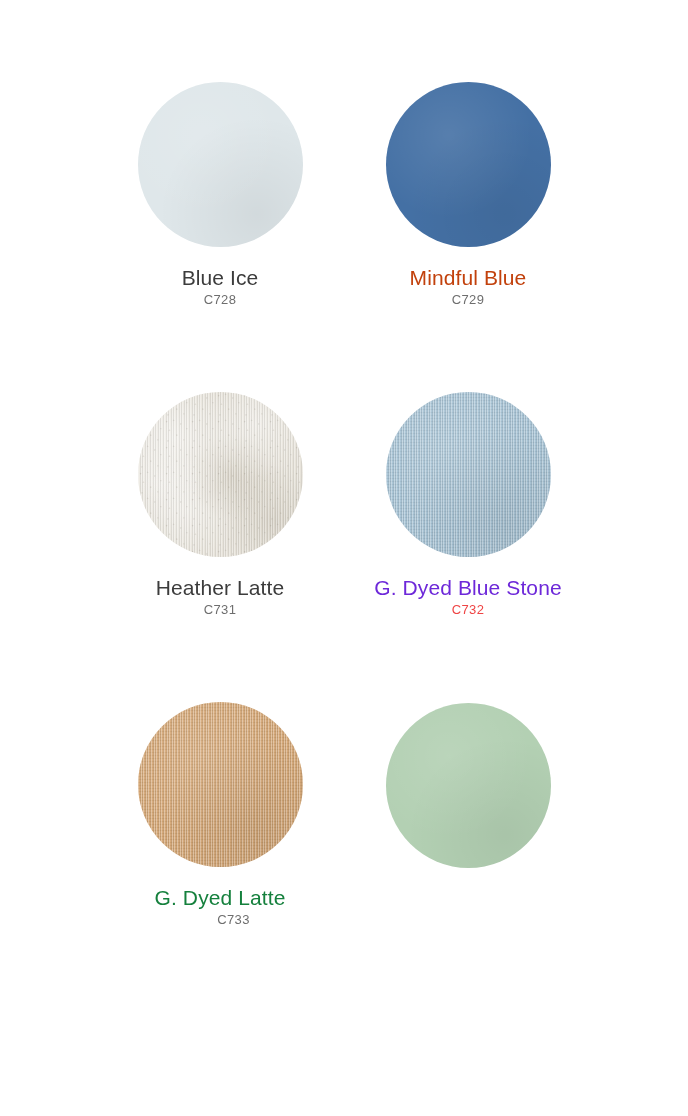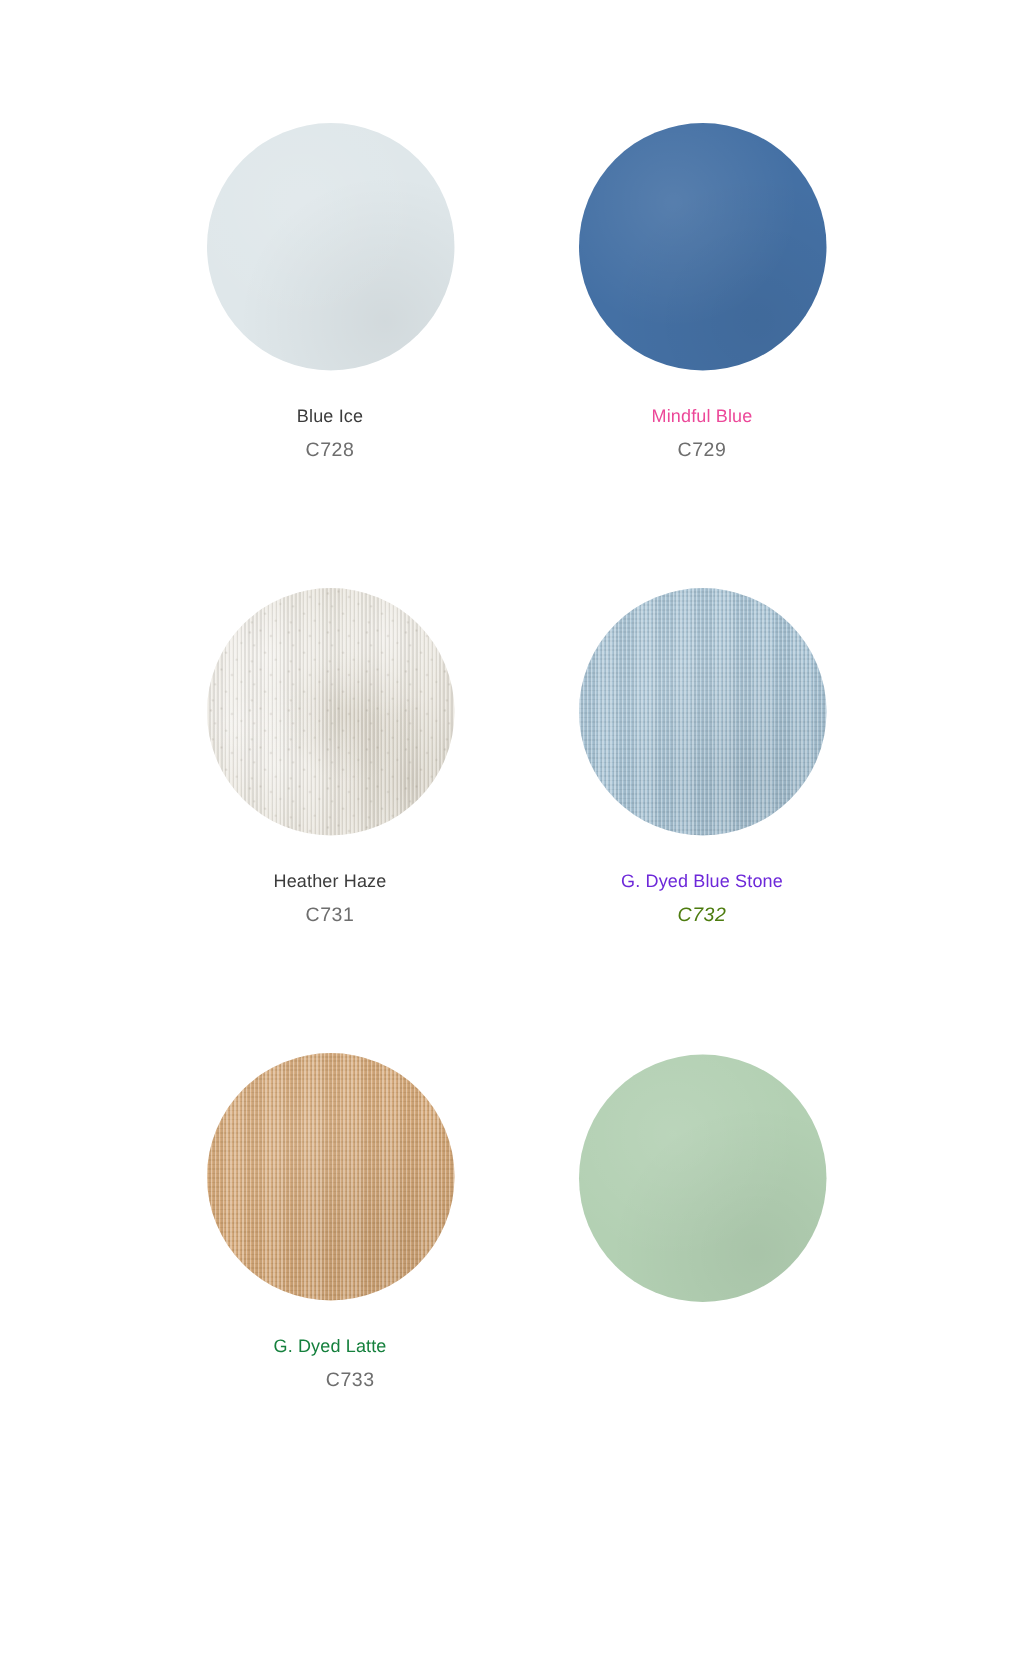--- a/index.html
+++ b/index.html
@@ -99,21 +99,21 @@
     background-size: 26px 26px;
   }
   .shade-soft {
     background-image:
       radial-gradient(circle at 38% 32%, rgba(255,255,255,0.10) 0%, rgba(255,255,255,0) 55%),
       radial-gradient(circle at 72% 80%, rgba(0,0,0,0.06) 0%, rgba(0,0,0,0) 55%);
   }
 
   .swatch-name {
     margin-top: 21px;
-    font-size: 12px;
+    font-size: 21px;
     line-height: 19px;
     color: #3c3c3c;
     text-align: left;
     letter-spacing: 0.1px;
   }
 
   .swatch-code {
     margin-top: 3px;
     font-size: 13px;
     line-height: 19px;
@@ -133,43 +133,43 @@
         <div class="tex shade-soft"></div>
       </div>
       <div class="swatch-name" style="color: rgb(60, 60, 60);">Blue Ice</div>
       <div class="swatch-code" style="color: rgb(110, 110, 110);">C728</div>
     </div>
 
     <div class="swatch-cell row-1">
       <div class="swatch-disc" id="disc-1" style="background-color: rgb(68, 112, 164);">
         <div class="tex shade-soft"></div>
       </div>
-      <div class="swatch-name" style="color: #ec4899;">Mindful Blue</div>
+      <div class="swatch-name" style="color: #c2410c;">Mindful Blue</div>
       <div class="swatch-code" style="color: rgb(110, 110, 110);">C729</div>
     </div>
 
     <div class="swatch-cell row-2">
       <div class="swatch-disc" id="disc-2" style="background-color: rgb(231, 227, 218);">
         <div class="tex mottle"></div>
         <div class="tex rib-fine"></div>
         <div class="tex speckle"></div>
       </div>
-      <div class="swatch-name" style="color: rgb(60, 60, 60);">Heather Haze</div>
+      <div class="swatch-name" style="color: rgb(60, 60, 60);">Heather Latte</div>
       <div class="swatch-code" style="color: rgb(110, 110, 110);">C731</div>
     </div>
 
 
     <div class="swatch-cell row-3">
       <div class="swatch-disc" id="disc-4" style="background-color: rgb(167, 195, 213);">
         <div class="tex weave-h"></div>
         <div class="tex rib-fine"></div>
         <div class="tex shade-soft"></div>
       </div>
       <div class="swatch-name" style="color: #6d28d9;">G. Dyed Blue Stone</div>
-      <div class="swatch-code" style="color: #4d7c0f; font-style: italic;">C732</div>
+      <div class="swatch-code" style="color: #ef4444;">C732</div>
     </div>
 
     <div class="swatch-cell row-3">
       <div class="swatch-disc" id="disc-5" style="background-color: rgb(213, 167, 117);">
         <div class="tex weave-h"></div>
         <div class="tex rib-fine"></div>
         <div class="tex shade-soft"></div>
       </div>
       <div class="swatch-name" style="color: #15803d;">G. Dyed Latte</div>
       <div class="swatch-code" style="color: rgb(110, 110, 110); margin-left: 27px;">C733</div>

